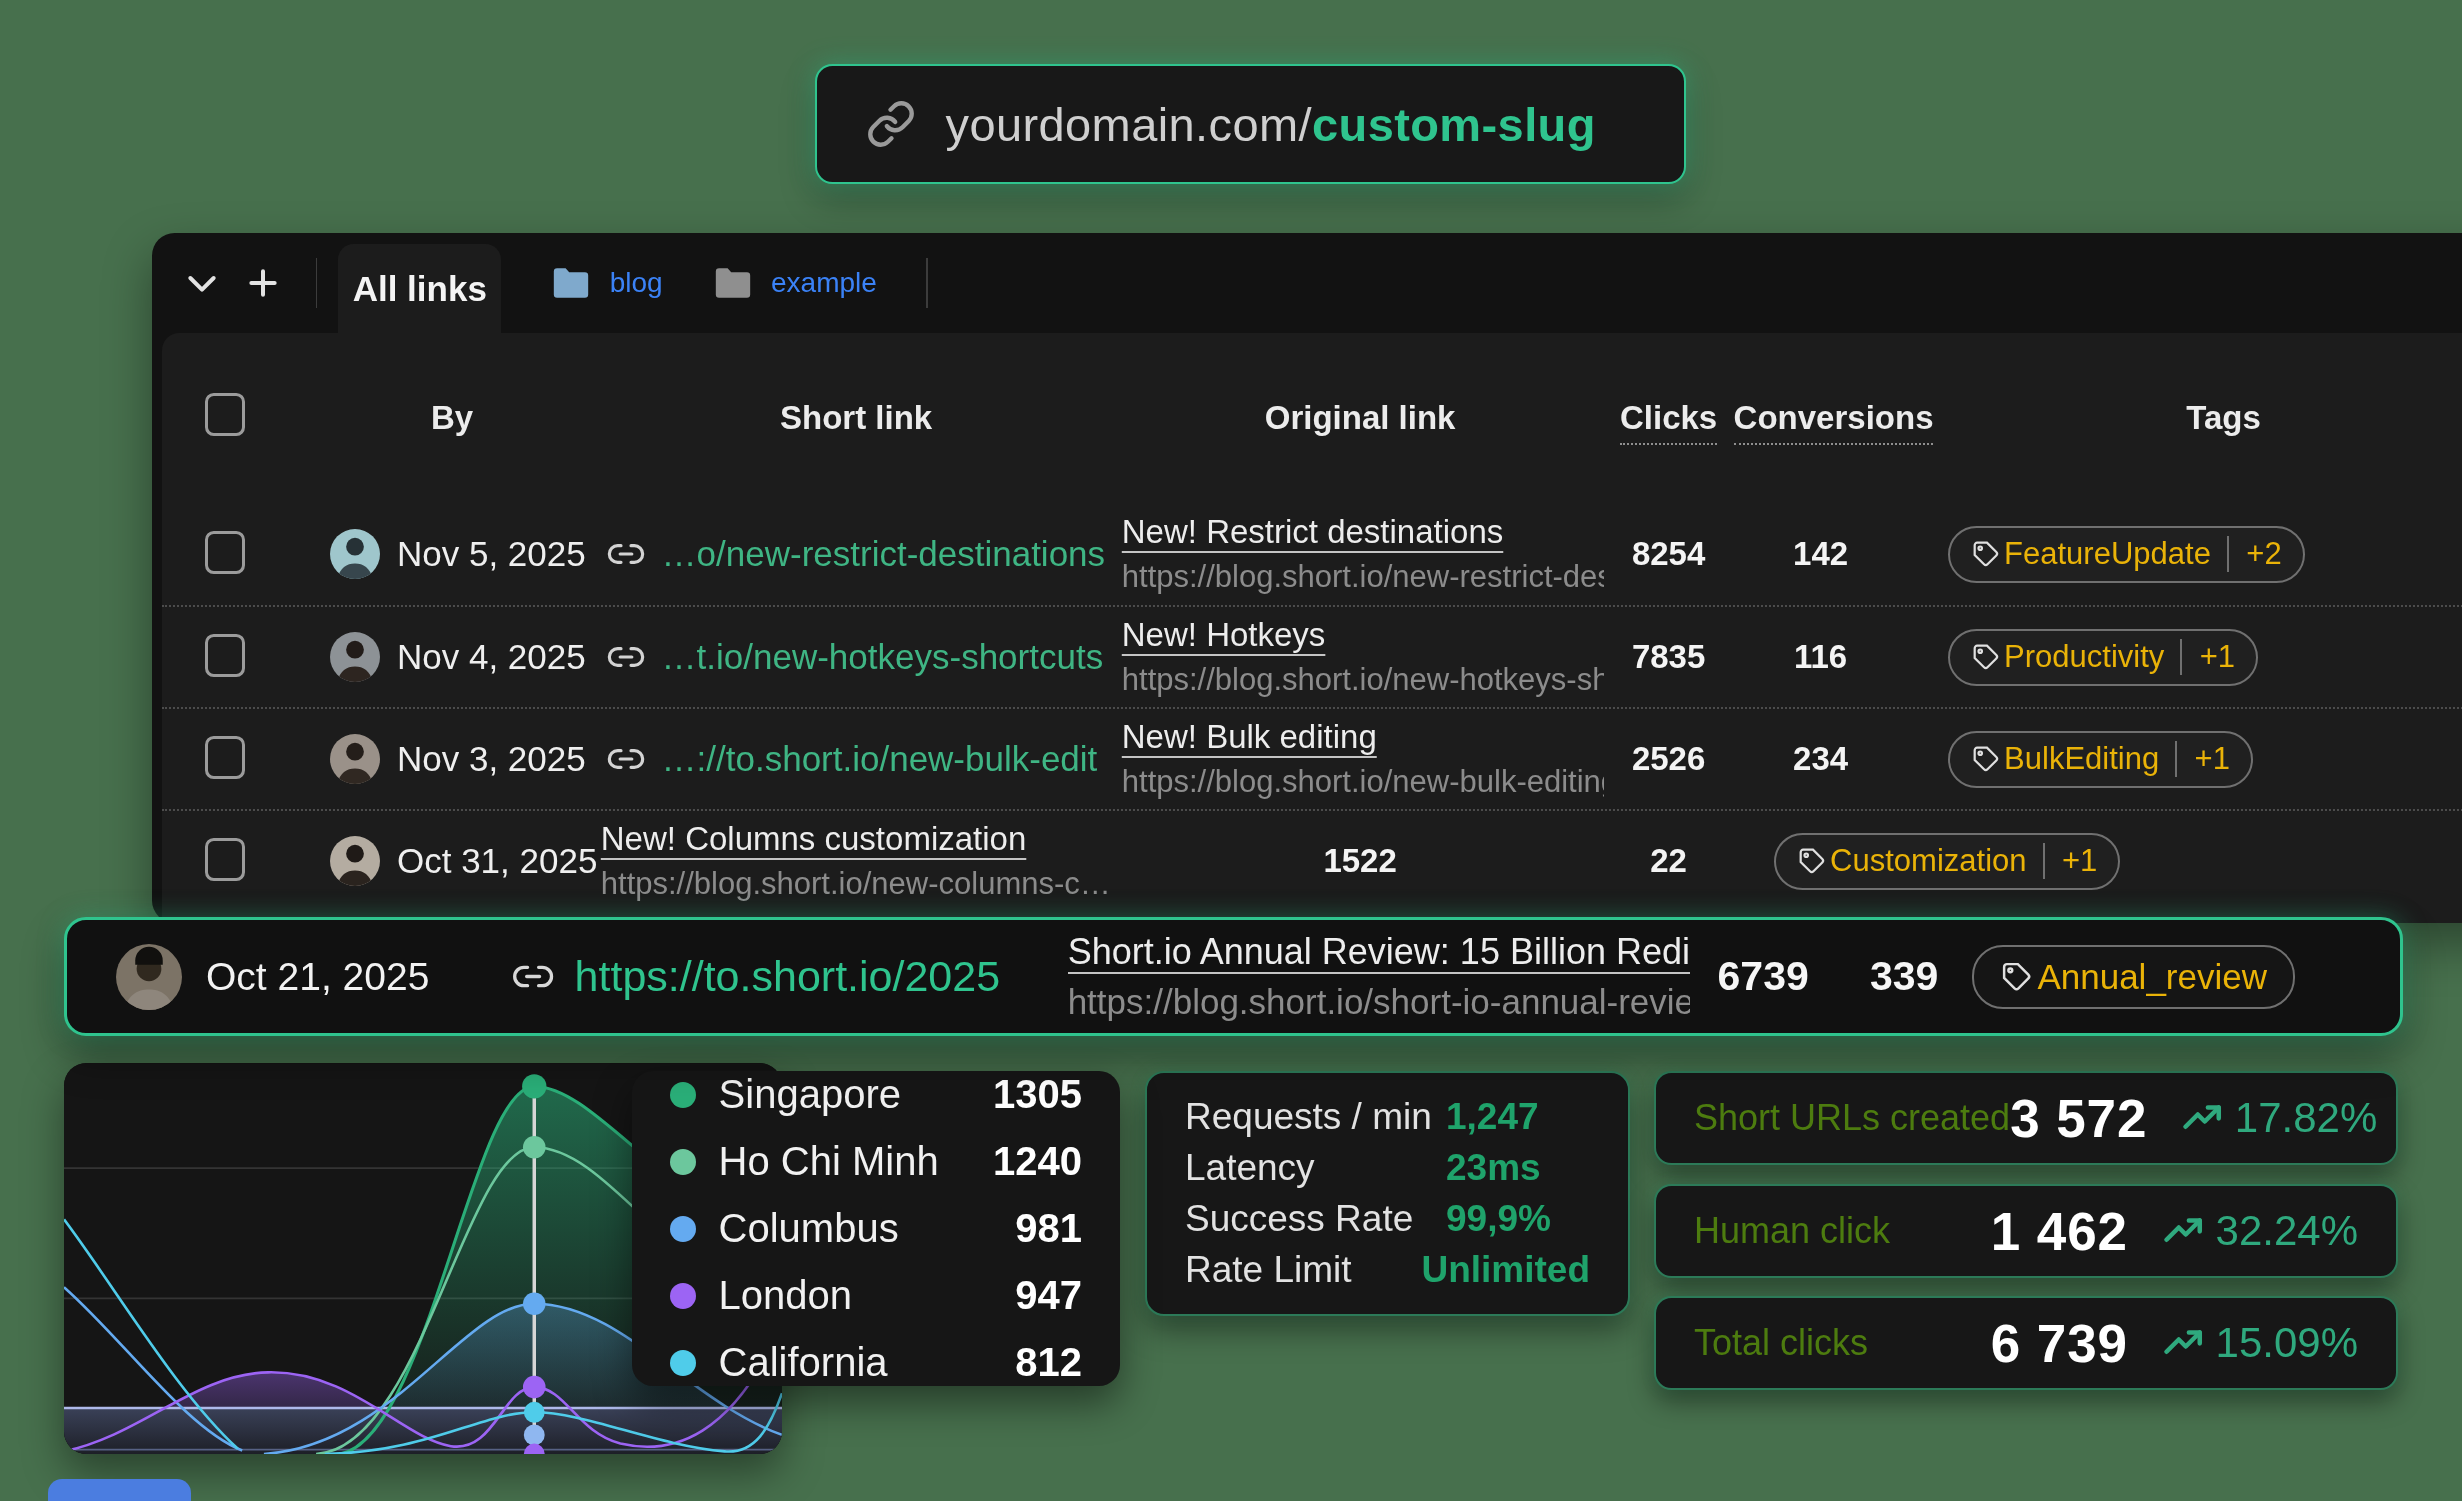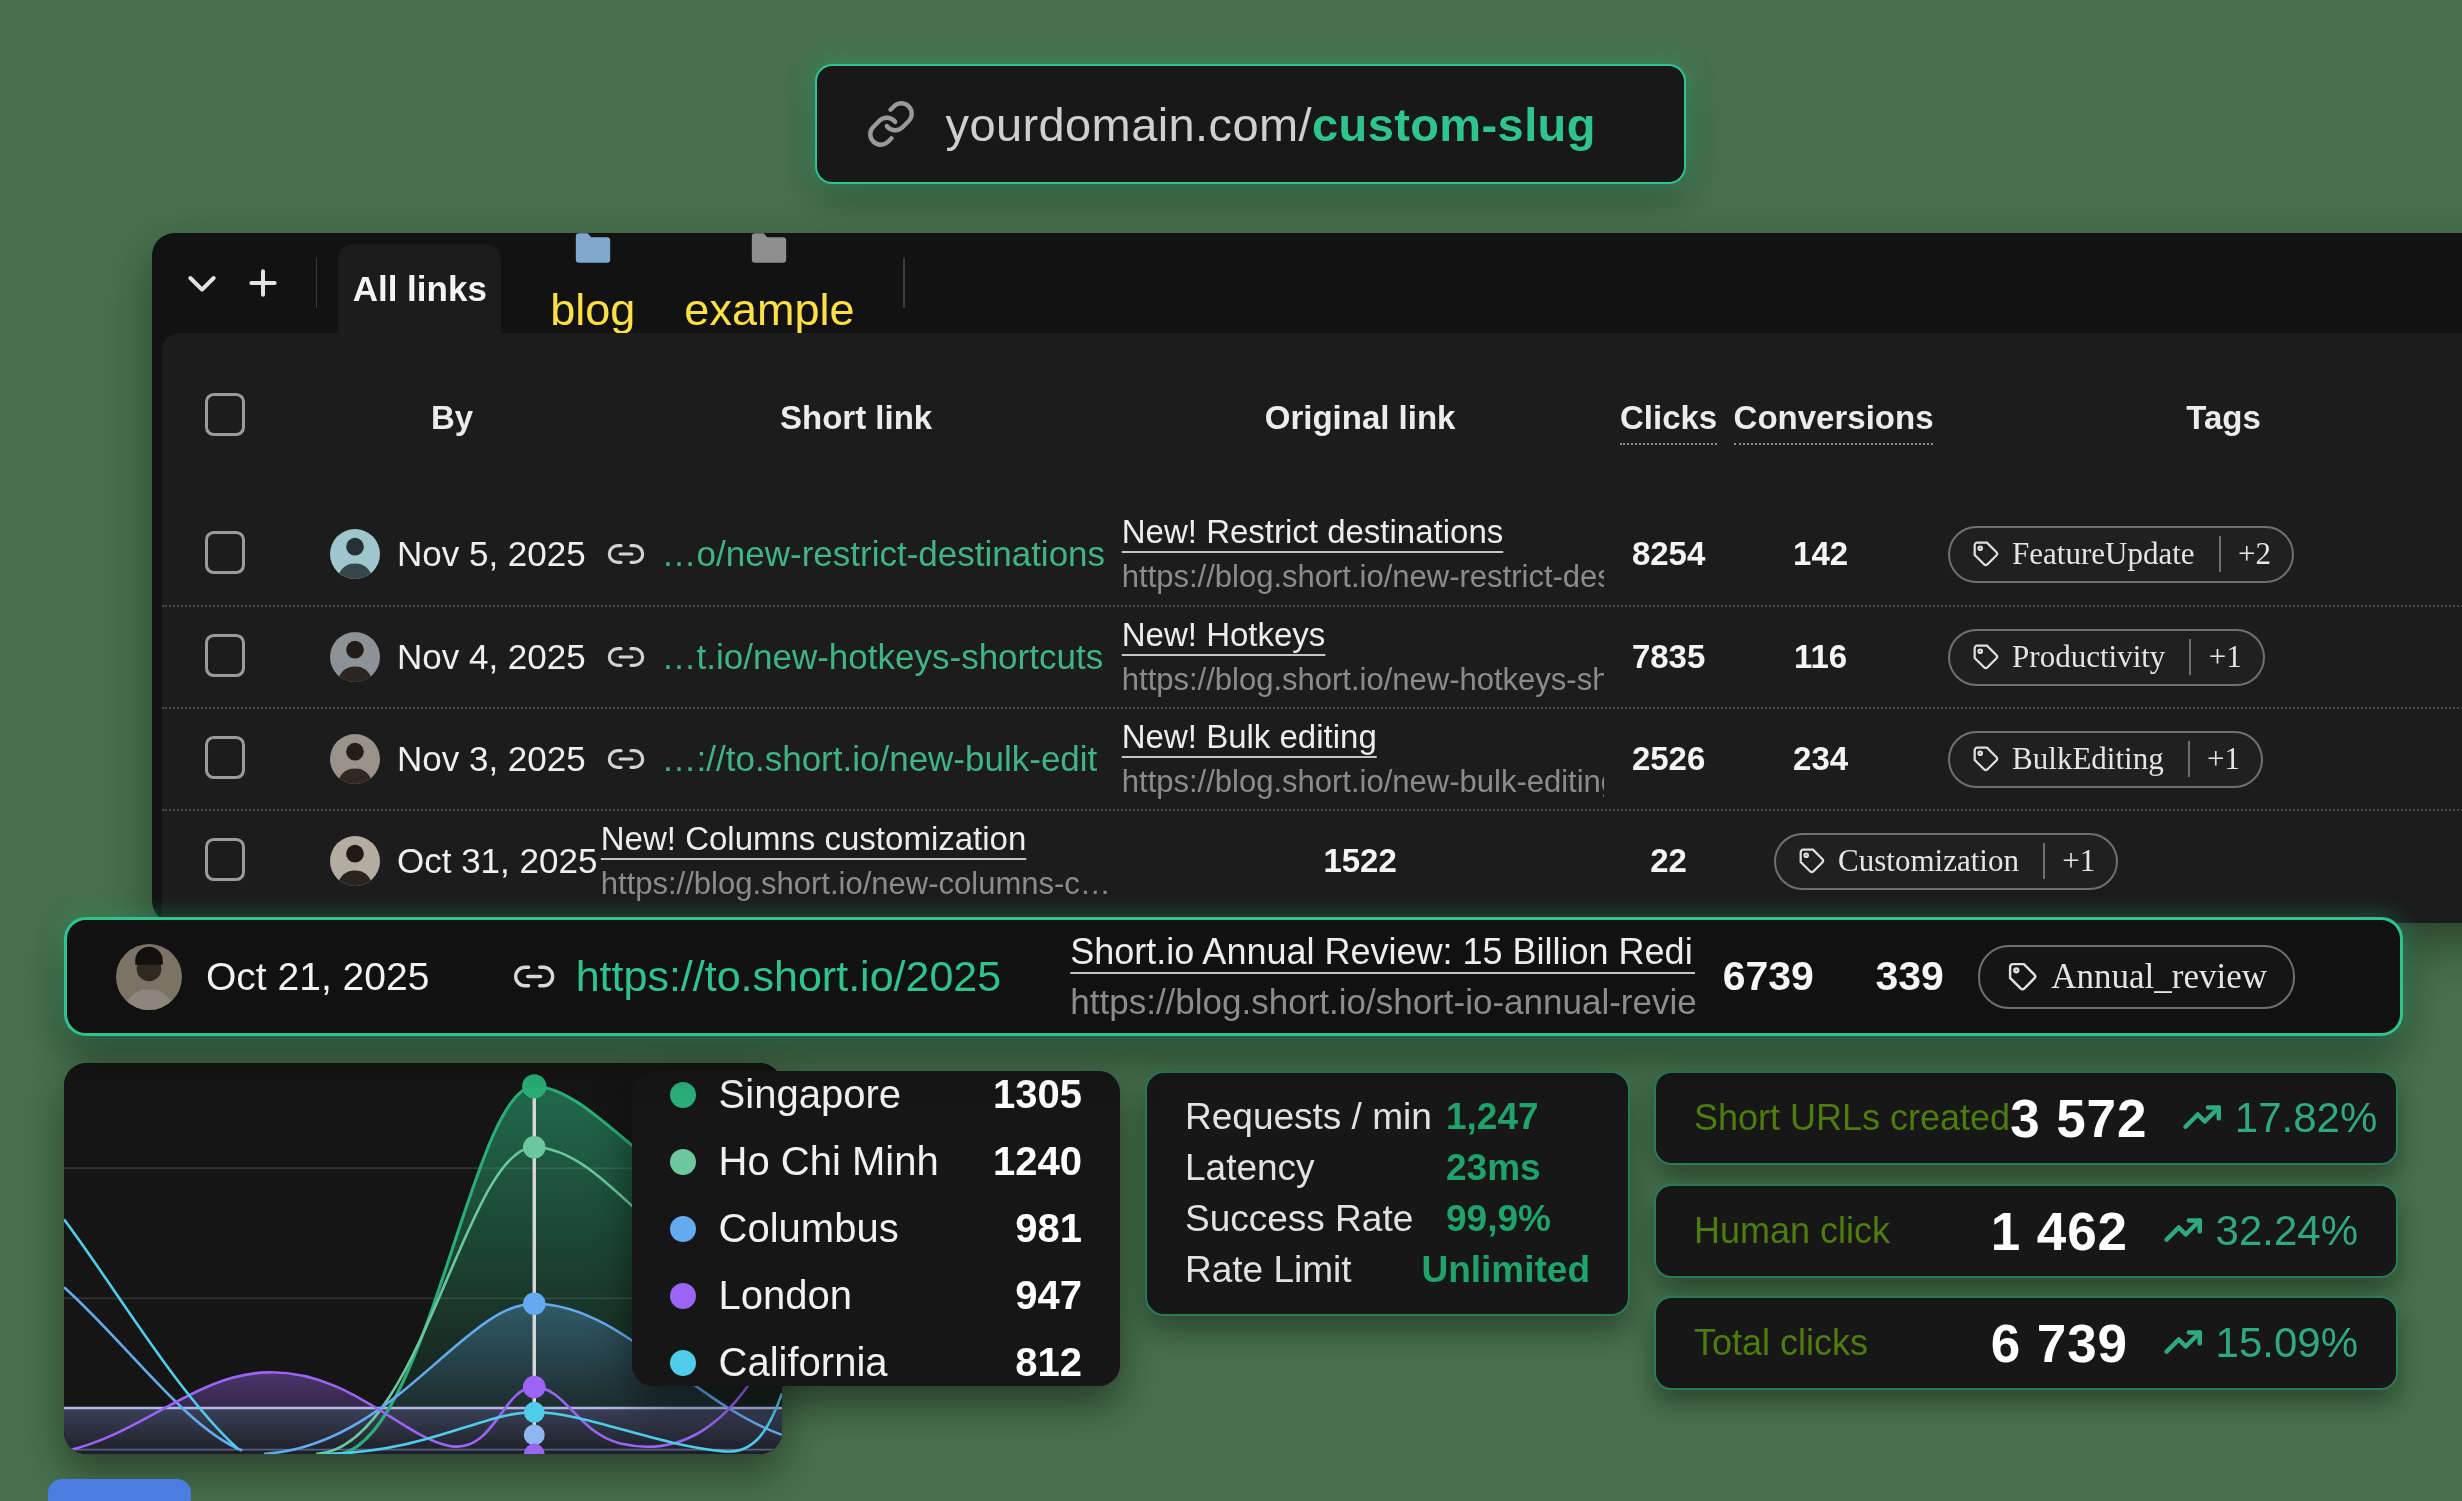--- a/index.html
+++ b/index.html
@@ -30,21 +30,21 @@
   .tabbar{ position:absolute; left:0; top:0; width:100%; height:100px; display:flex; align-items:center; }
   .tb-btn{ width:61px; height:61px; display:flex; align-items:center; justify-content:center; }
   .tb-btn svg{ width:40px; height:40px; stroke:#e3e3e3; fill:none; stroke-width:2.4; stroke-linecap:round; stroke-linejoin:round; }
   .tb-div{ width:1.7px; height:50px; background:#3c3c3c; }
   .tab-active{
     margin-left:21px; width:163px; height:90px; align-self:flex-end; margin-bottom:-0.9px;
     background:#1c1c1c; border-radius:15.6px 15.6px 0 0;
     display:flex; align-items:center; justify-content:center;
     color:#f4f4f4; font-size:35px; font-weight:600;
   }
-  .tab-folder{ display:flex; align-items:center; gap:17.4px; margin-left:49px; color:#fde047; font-size:45px;flex-direction:column; }
+  .tab-folder{ display:flex; align-items:center; gap:17.4px; margin-left:49px; color:#3b82f6; font-size:28px; }
   .tab-folder svg{ width:42px; height:36px; }
   .tb-div2{ width:1.7px; height:50px; background:#3c3c3c; margin-left:49px; }
 
   .panel{
     position:absolute; left:9.6px; right:9.6px; top:100px; bottom:0;
     background:#1c1c1c; border-radius:17.4px 17.4px 0 0; overflow:hidden;
   }
   .t-head,.t-row{
     display:grid; grid-template-columns:104px 287px 521px 487px 130px 174px 1fr;
     align-items:center; padding:0 43px;
@@ -61,21 +61,21 @@
   .avatar svg{ width:100%; height:100%; display:block; }
   .cell-short{ display:flex; align-items:center; gap:15.6px; padding-left:10.4px; color:#3fb584; font-size:35px; white-space:nowrap; }
   .link-ic{ width:40px; height:40px; flex:0 0 auto; stroke:#d3d3d3; fill:none; stroke-width:1.9; stroke-linecap:round; }
   .cell-orig{ padding-left:5.2px; overflow:hidden; }
   .orig-title{ color:#ededed; font-size:33px; text-decoration:underline; text-decoration-thickness:1.7px; text-underline-offset:7.8px; text-decoration-color:#c4c4c4; white-space:nowrap; }
   .orig-url{ color:#8c8c8c; font-size:31px; margin-top:8.7px; white-space:nowrap; }
   .cell-num{ text-align:center; color:#f4f4f4; font-size:33px; font-weight:600; }
   .cell-tags{ padding-left:40px; }
   .tag-pill{
     display:inline-flex; align-items:center; height:57px; border:2.2px solid #707070;
-    border-radius:31px; padding:0 21px; color:#e5e5e5; font-size:31px; gap:12px; background:rgba(255,255,255,.02);font-family:Liberation Serif, serif;
+    border-radius:31px; padding:0 21px; color:#eab308; font-size:31px; gap:4px; background:rgba(255,255,255,.02);
   }
   .tag-pill svg{ width:29.5px; height:29.5px; stroke:#e0e0e0; fill:none; stroke-width:1.8; }
   .tag-extra{ border-left:2.2px solid #707070; padding-left:17.4px; margin-left:12px; }
   .tag-extra:empty{ display:none; }
 
   
   .hl-row{
     left:64px; top:917px; width:2339px; height:119px;
     background:#111111; border:3px solid #2fc48e; border-radius:22px;
     display:flex; align-items:center; padding:0 49px;

